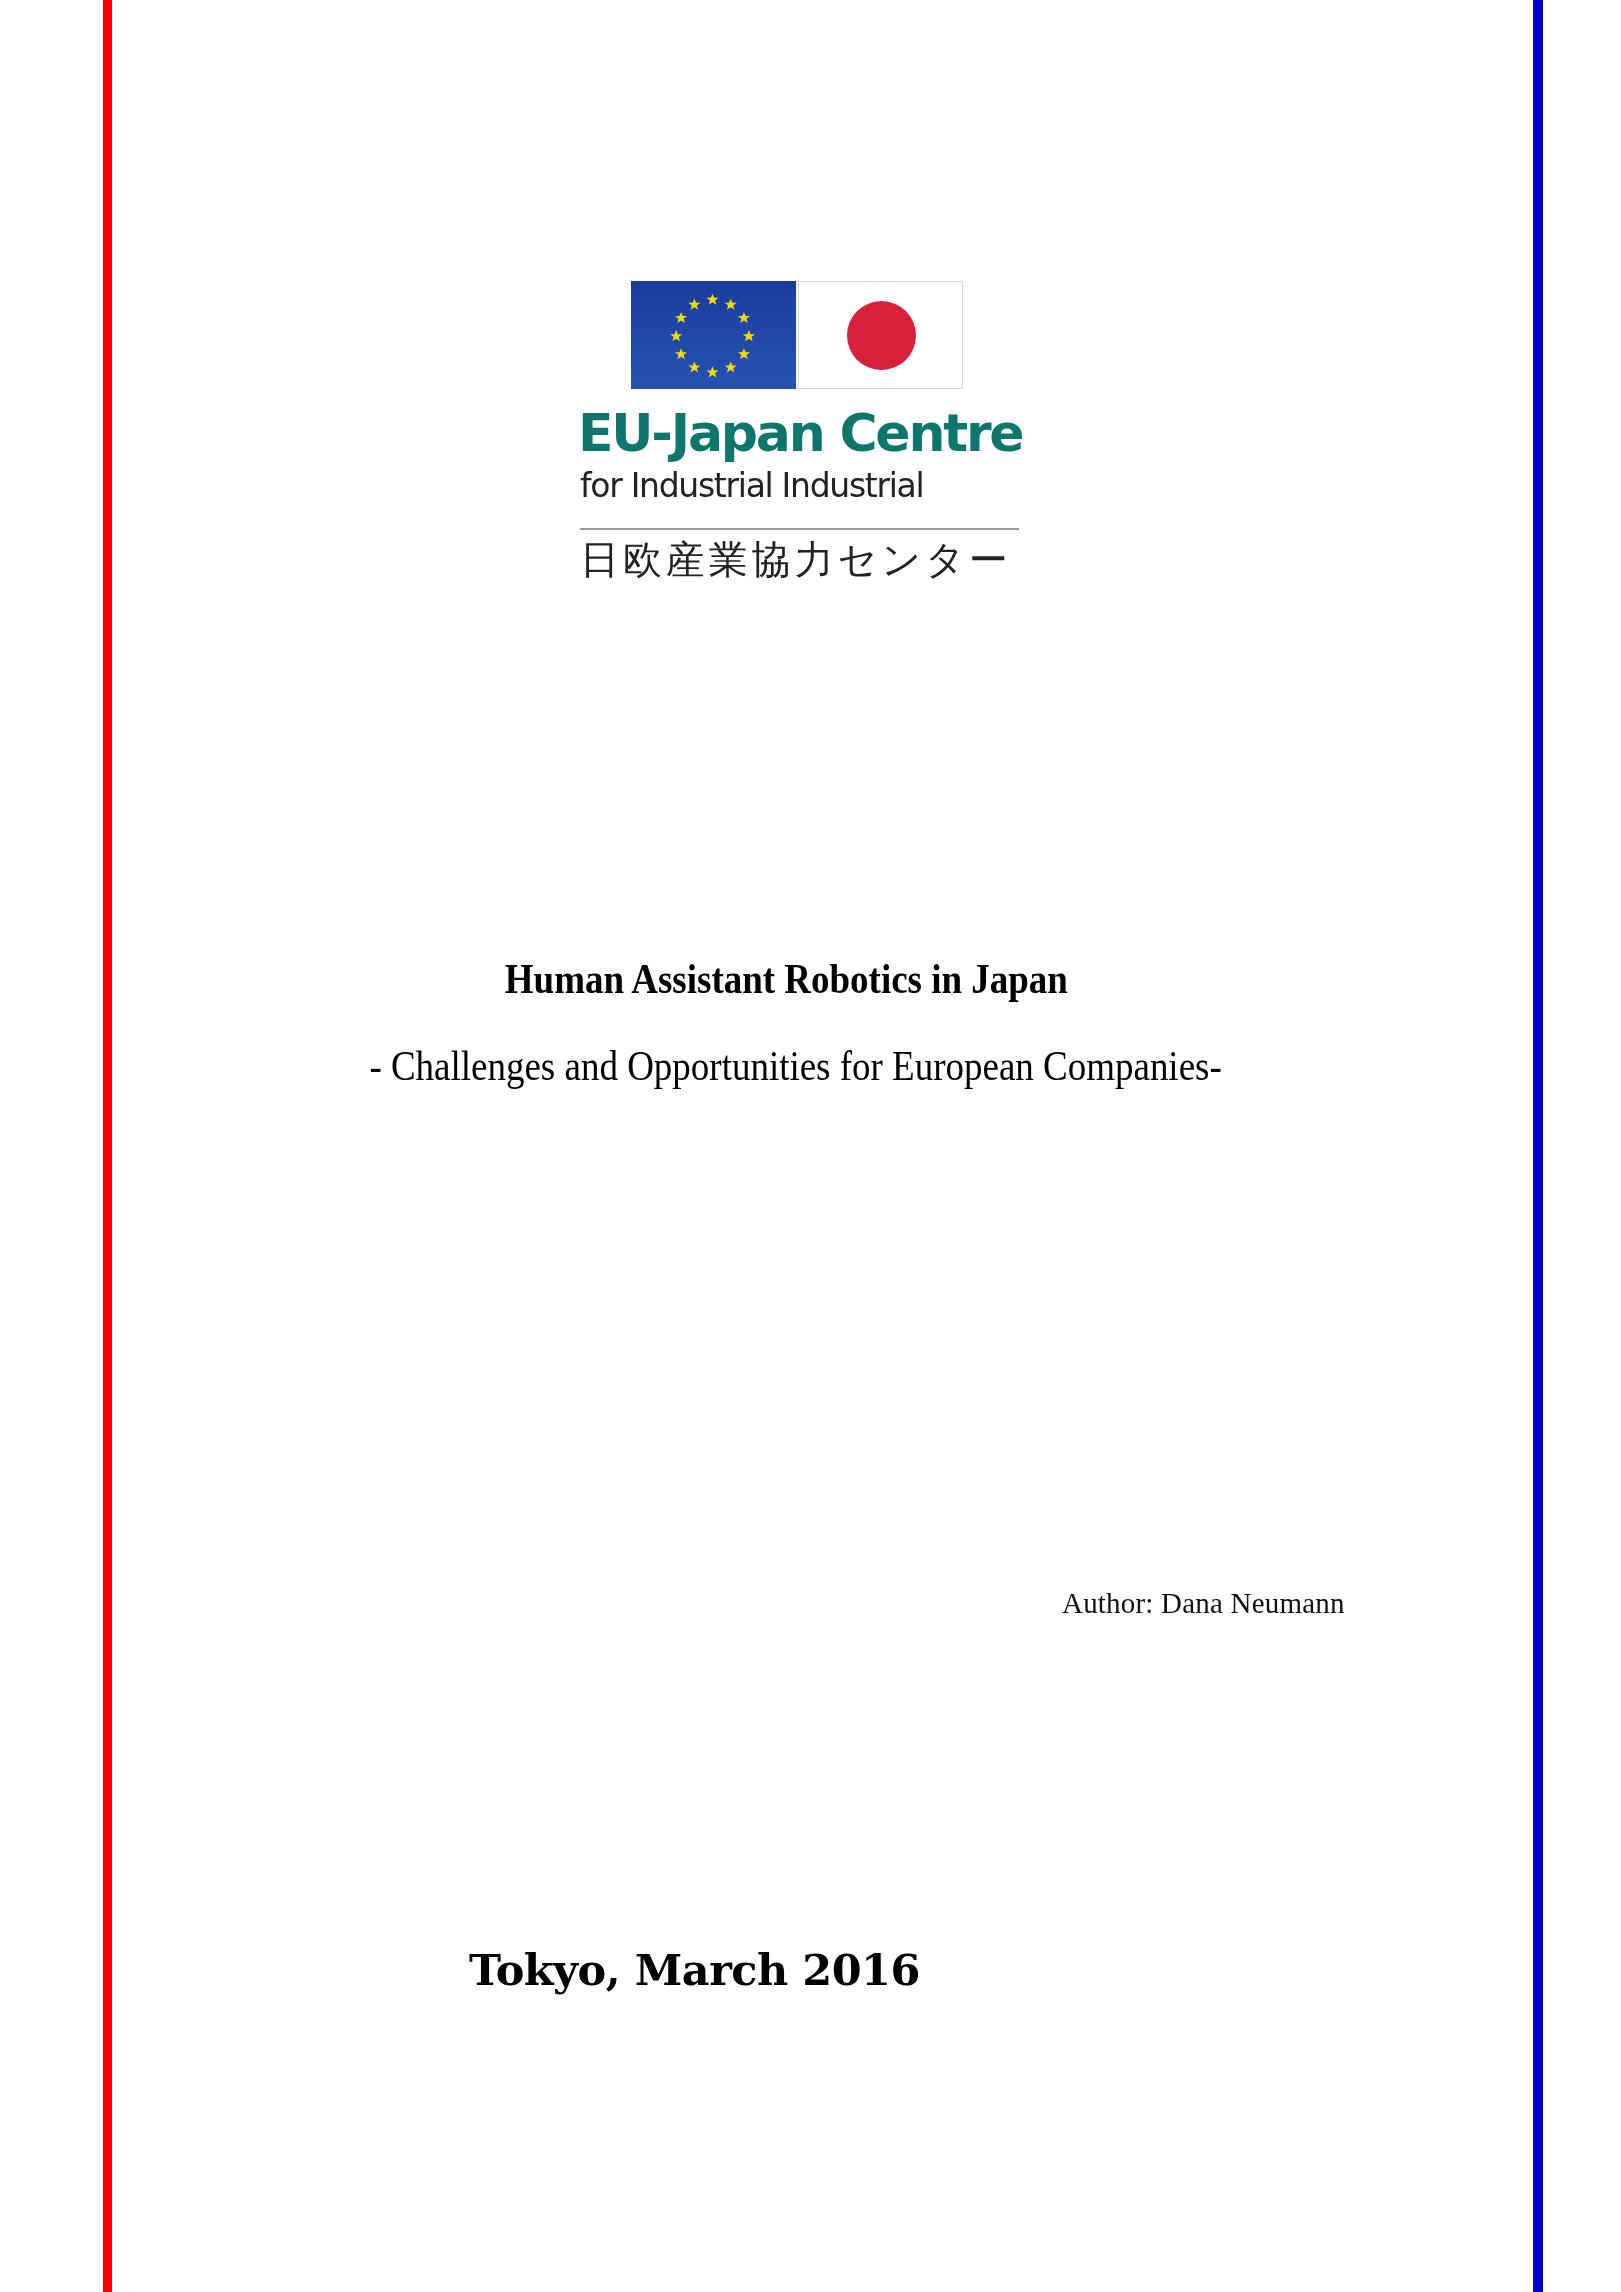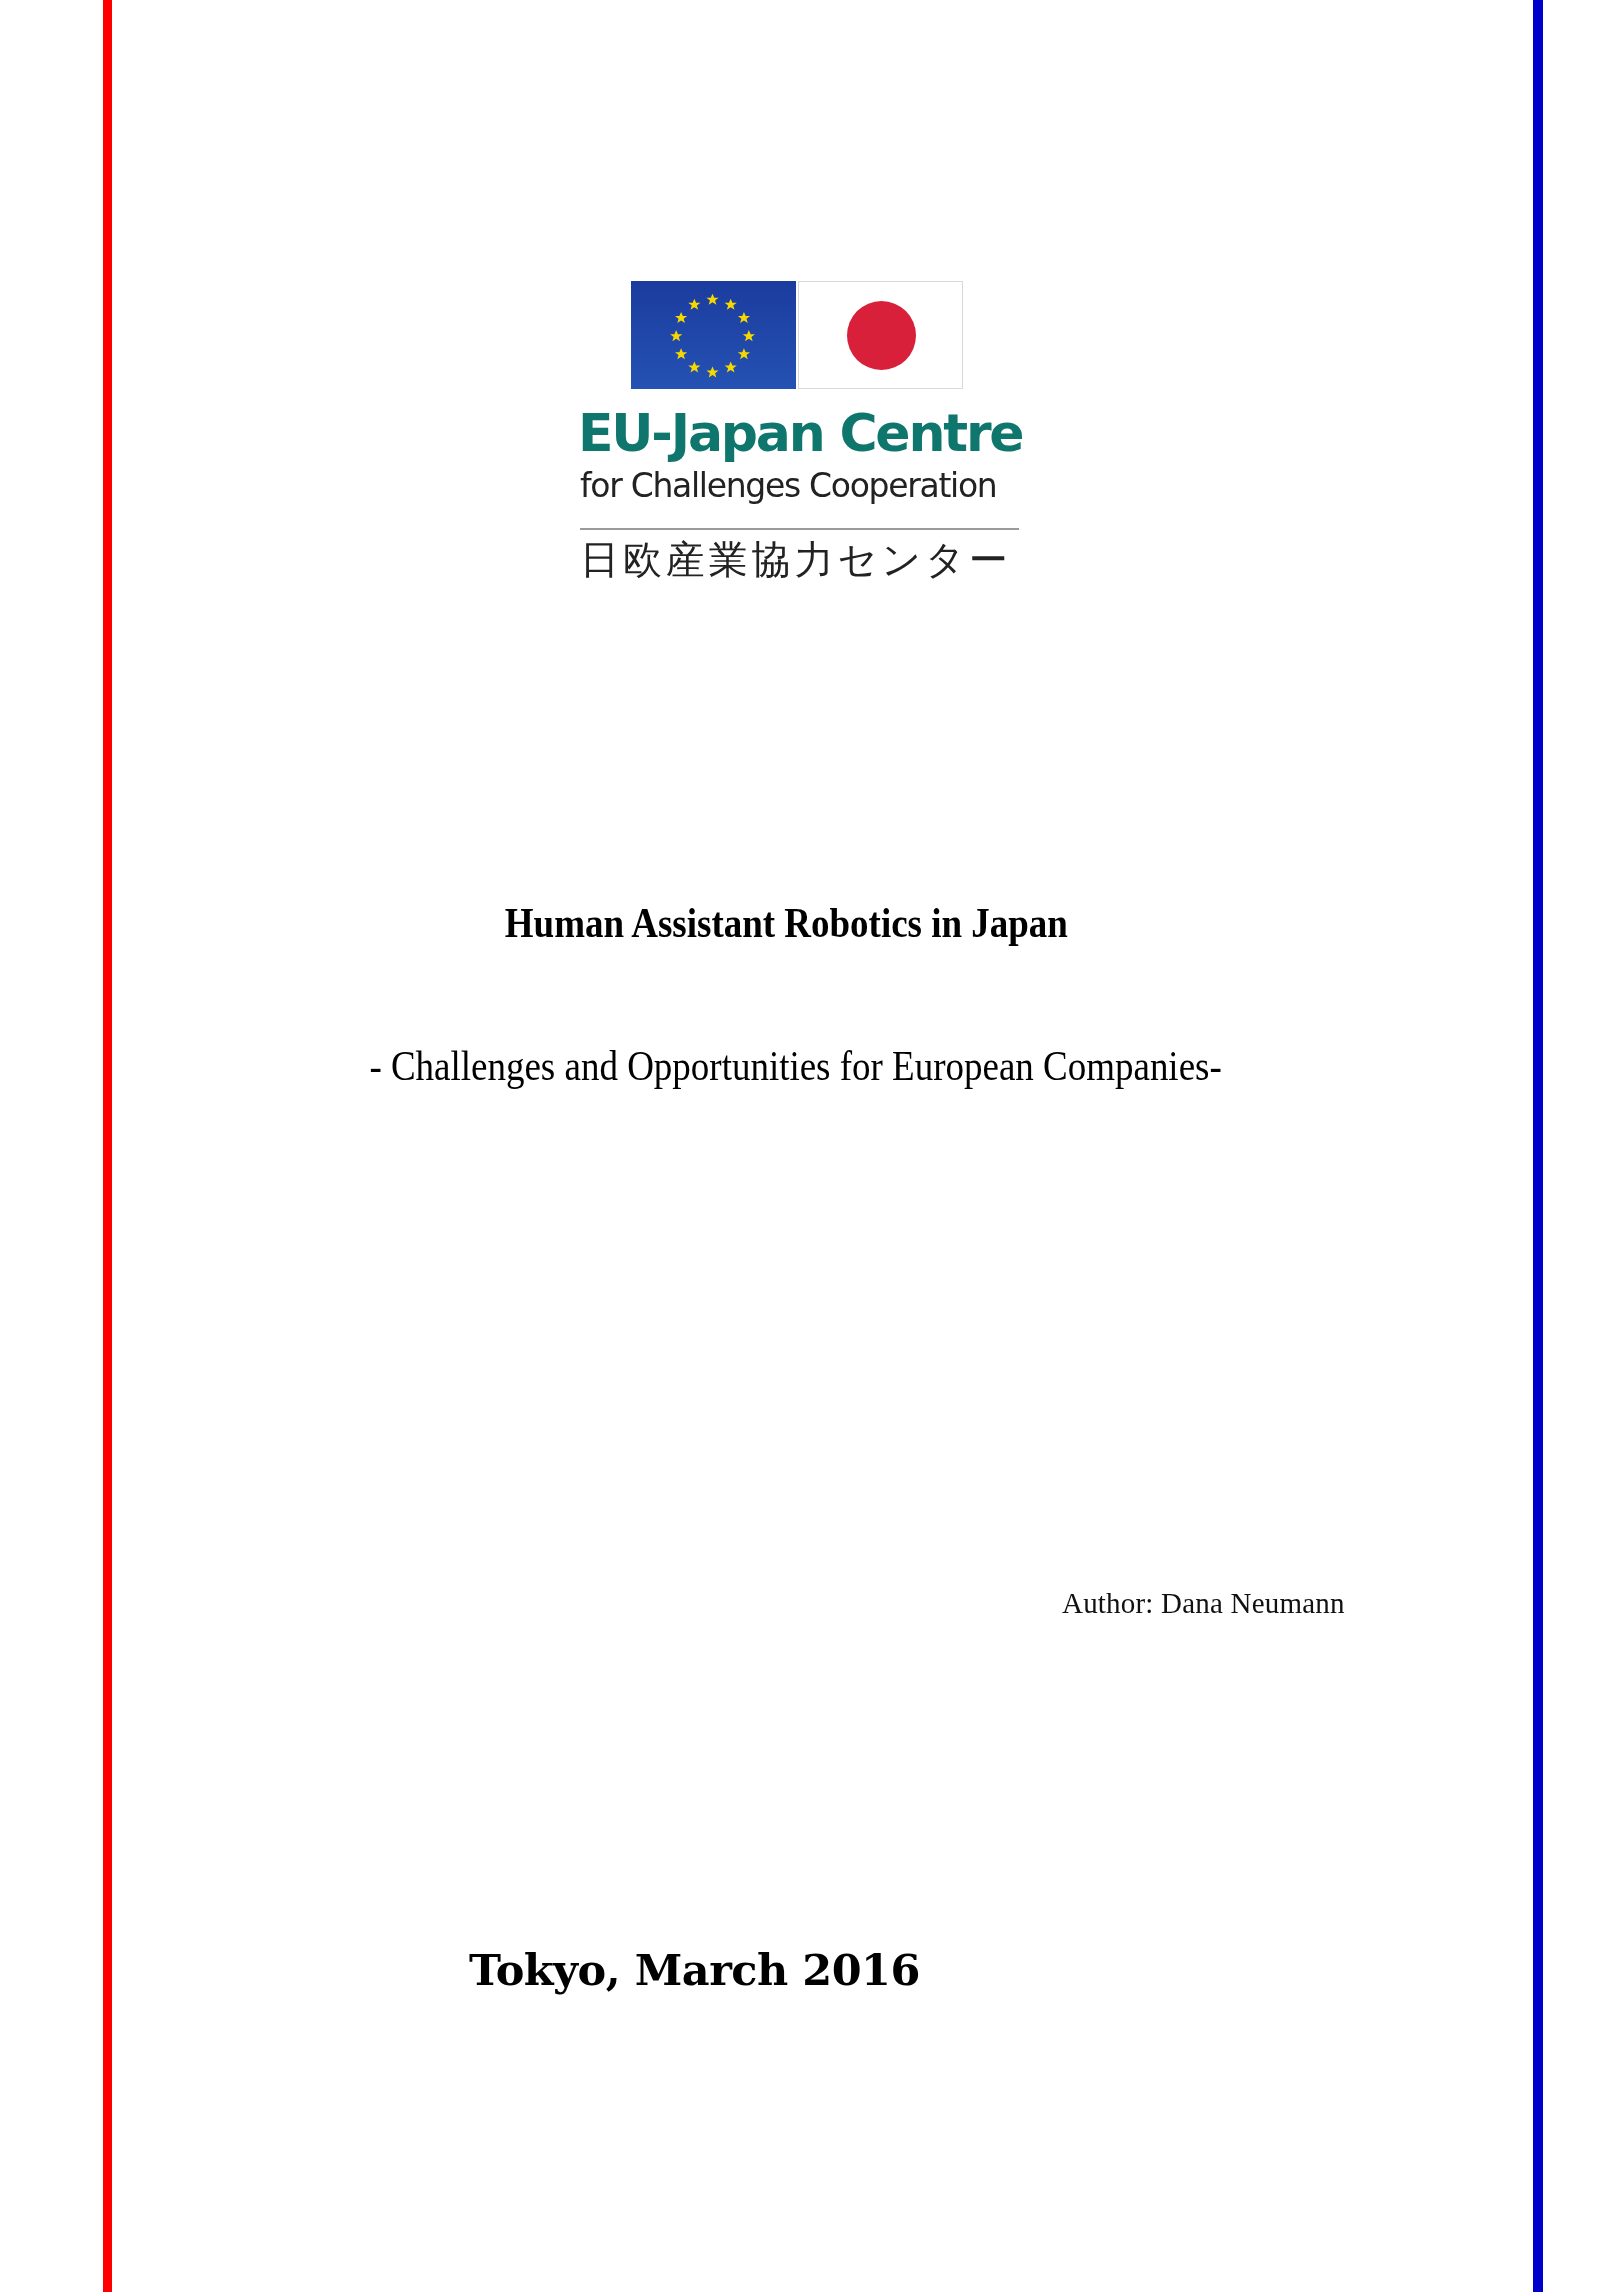--- a/index.html
+++ b/index.html
@@ -21,21 +21,21 @@
               font-family: "DejaVu Sans", sans-serif; font-weight: bold; font-size: 52px;
               letter-spacing: -2.2px; color: #0f766e; line-height: 59px; white-space: nowrap; }
   .org-sub { position: absolute; left: 2px; top: 185px; width: 443px;
              font-family: "DejaVu Sans", sans-serif; font-size: 33px; letter-spacing: -1.3px;
              color: #222; line-height: 43px; white-space: nowrap; }
   .org-rule { position: absolute; left: 2px; top: 249px; width: 439px; height: 2px; background: #9a9a9a; }
   .org-jp { position: absolute; left: 2px; top: 257px; width: 443px;
             font-family: Liberation Sans, sans-serif; font-size: 39px; letter-spacing: 3.9px;
             color: #222; line-height: 47px; white-space: nowrap; }
 
-  .title1 { position: absolute; left: 0; top: 897px; width: 1621px; text-align: center;
+  .title1 { position: absolute; left: 0; top: 953px; width: 1621px; text-align: center;
             font-family: "Liberation Serif", serif; font-weight: bold; font-size: 43px;
             line-height: 51px; color: #000; }
   .title1 span { display: inline-block; transform: scaleX(0.86); transform-origin: center; margin-left: -49px; }
   .title2 { position: absolute; left: 0; top: 1040px; width: 1621px; text-align: center;
             font-family: "Liberation Serif", serif; font-weight: normal; font-size: 43px;
             line-height: 51px; color: #000; }
   .title2 span { display: inline-block; transform: scaleX(0.86); transform-origin: center; margin-left: -30px; }
 
   .author { position: absolute; left: 1062px; top: 1584px; white-space: nowrap;
             font-family: Liberation Serif, serif; font-size: 29px; line-height: 39px; color: #111;
@@ -69,21 +69,21 @@
         <use href="#star" x="51" y="74.5"></use>
         <use href="#star" x="46" y="56"></use>
         <use href="#star" x="51" y="37.5"></use>
         <use href="#star" x="64.5" y="24"></use>
       </svg>
     </div>
     <div class="flag-jp">
       <div class="sun"></div>
     </div>
     <div class="org-name">EU-Japan Centre</div>
-    <div class="org-sub">for Challenges Cooperation</div>
+    <div class="org-sub">for Industrial Industrial</div>
     <div class="org-rule"></div>
     <div class="org-jp">日欧産業協力センター</div>
   </div>
 
   <div class="title1">
     <span>Human Assistant Robotics in Japan</span>
   </div>
   <div class="title2">
     <span>- Challenges and Opportunities for European Companies-</span>
   </div>

